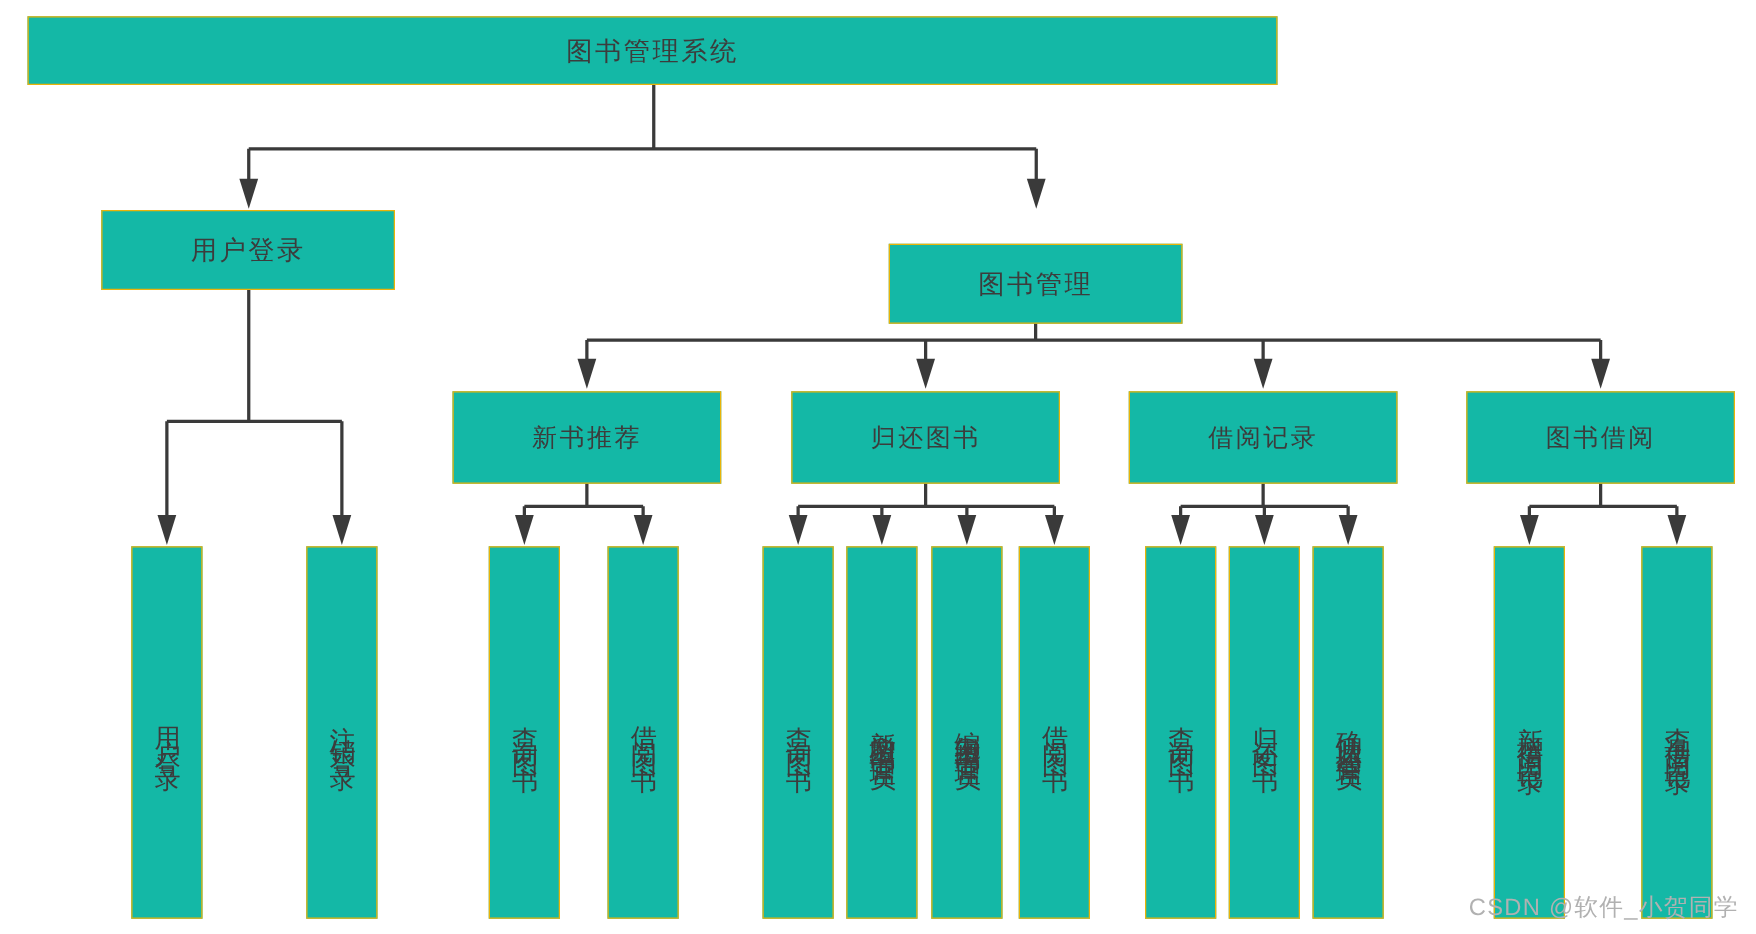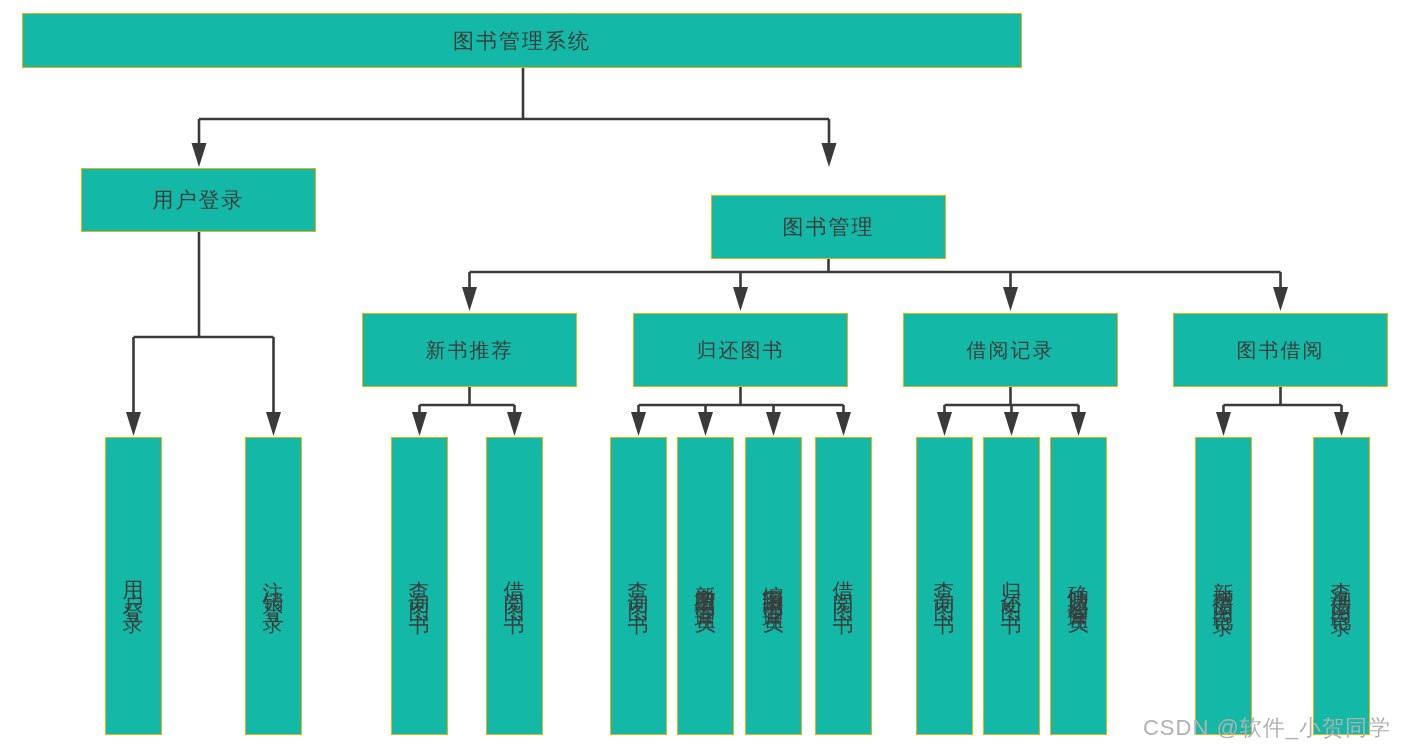--- a/index.html
+++ b/index.html
@@ -45,21 +45,21 @@
     letter-spacing: 11px;
     line-height: 1;
   }
   .leaf .vlbl.long { letter-spacing: 4px; }
 
   .watermark {
     position: absolute;
     right: 14px;
     top: 713px;
     z-index: 3;
-    font-size: 22px;
+    font-size: 19px;
     color: #b1b1b1;
     letter-spacing: 1px;
     white-space: nowrap;
     text-align: right;
   }
 </style>
 </head>
 <body>
 
 <div class="canvas">

